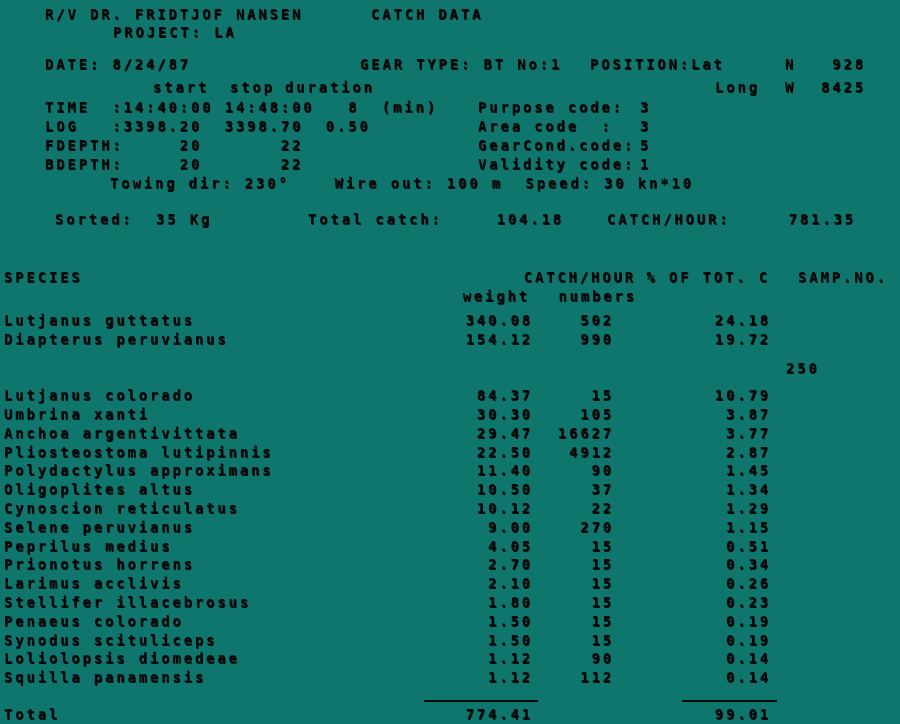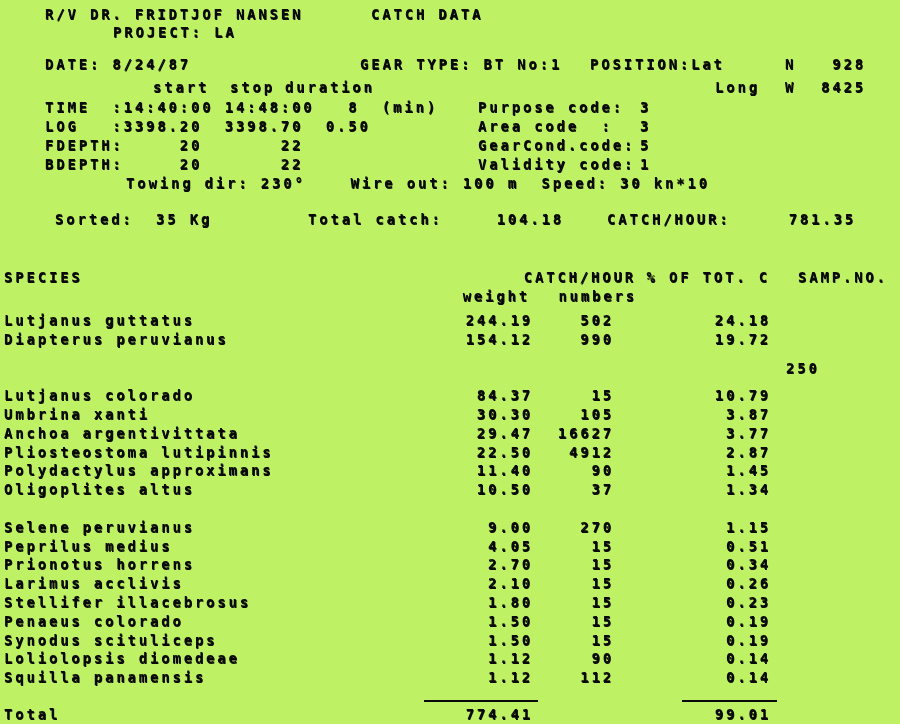--- a/index.html
+++ b/index.html
@@ -1,17 +1,17 @@
 <!DOCTYPE html>
 <html><head>
 <meta charset="utf-8">
 <style>
   html,body{margin:0;padding:0;background:#ffffff;}
   #page{
-    position:relative;width:900px;height:724px;background:#bef264;overflow:hidden;
+    position:relative;width:900px;height:724px;background:#0f766e;overflow:hidden;
     font-family:"DejaVu Sans Mono","Liberation Mono",monospace;
     font-weight:bold;font-size:14px;color:#0a0a0a;
     letter-spacing:2.8px;
     text-shadow:0.6px 0.6px 0 currentColor;
   }
   .frag{position:absolute;white-space:pre;line-height:1;}
   .ra{text-align:right;}
   .trow{position:absolute;left:0;top:0;width:900px;height:19px;}
   .trow .frag{top:0;}
   .c-name{left:4px;}
@@ -52,39 +52,39 @@
   <span class="frag" style="left:640px;top:119px">3</span>
 
   <span class="frag" style="left:45px;top:138px">FDEPTH:     20       22</span>
   <span class="frag" style="left:478px;top:138px">GearCond.code:</span>
   <span class="frag" style="left:640px;top:138px">5</span>
 
   <span class="frag" style="left:45px;top:157px">BDEPTH:     20       22</span>
   <span class="frag" style="left:478px;top:157px">Validity code:</span>
   <span class="frag" style="left:640px;top:157px">1</span>
 
-  <span class="frag" style="left:126px;top:176px">Towing dir: 230°    Wire out: 100 m  Speed: 30 kn*10</span>
+  <span class="frag" style="left:110px;top:176px">Towing dir: 230°    Wire out: 100 m  Speed: 30 kn*10</span>
 
   <span class="frag" style="left:55px;top:212px">Sorted:</span>
   <span class="frag" style="left:156px;top:212px">35 Kg</span>
   <span class="frag" style="left:308px;top:212px">Total catch:</span>
   <span class="frag ra" style="left:460px;top:212px;width:104px">104.18</span>
   <span class="frag" style="left:607px;top:212px">CATCH/HOUR:</span>
   <span class="frag ra" style="left:752px;top:212px;width:104px">781.35</span>
 
   <span class="frag" style="left:4px;top:270px">SPECIES</span>
   <span class="frag ra" style="left:440px;top:270px;width:196px">CATCH/HOUR</span>
   <span class="frag ra" style="left:646px;top:270px;width:124px">% OF TOT. C</span>
   <span class="frag" style="left:798px;top:270px">SAMP.NO.</span>
   <span class="frag ra" style="left:420px;top:289px;width:110px">weight</span>
   <span class="frag ra" style="left:540px;top:289px;width:97px">numbers</span>
 
   <div class="trow" style="top:313px">
     <span class="frag c-name">Lutjanus guttatus</span>
-    <span class="frag ra c-w">244.19</span>
+    <span class="frag ra c-w">340.08</span>
     <span class="frag ra c-n">502</span>
     <span class="frag ra c-p">24.18</span>
     <span class="frag c-s">250</span>
   </div>
   <div class="trow" style="top:332px">
     <span class="frag c-name">Diapterus peruvianus</span>
     <span class="frag ra c-w">154.12</span>
     <span class="frag ra c-n">990</span>
     <span class="frag ra c-p">19.72</span>
     <span class="frag c-s"></span>
@@ -124,20 +124,27 @@
     <span class="frag ra c-p">1.45</span>
     <span class="frag c-s"></span>
   </div>
   <div class="trow" style="top:482px">
     <span class="frag c-name">Oligoplites altus</span>
     <span class="frag ra c-w">10.50</span>
     <span class="frag ra c-n">37</span>
     <span class="frag ra c-p">1.34</span>
     <span class="frag c-s"></span>
   </div>
+  <div class="trow" style="top:501px">
+    <span class="frag c-name">Cynoscion reticulatus</span>
+    <span class="frag ra c-w">10.12</span>
+    <span class="frag ra c-n">22</span>
+    <span class="frag ra c-p">1.29</span>
+    <span class="frag c-s"></span>
+  </div>
   <div class="trow" style="top:520px">
     <span class="frag c-name">Selene peruvianus</span>
     <span class="frag ra c-w">9.00</span>
     <span class="frag ra c-n">270</span>
     <span class="frag ra c-p">1.15</span>
     <span class="frag c-s"></span>
   </div>
   <div class="trow" style="top:539px">
     <span class="frag c-name">Peprilus medius</span>
     <span class="frag ra c-w">4.05</span>

